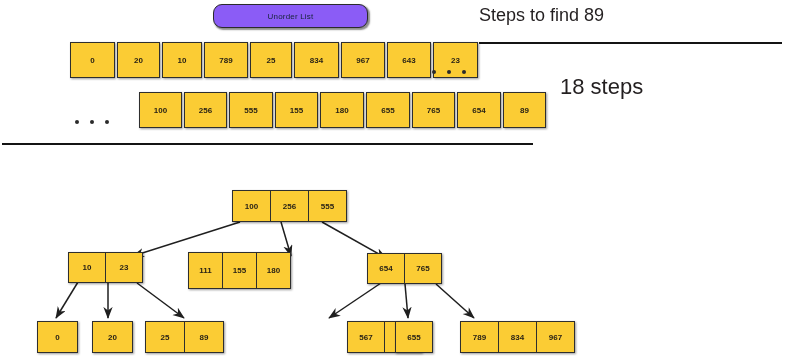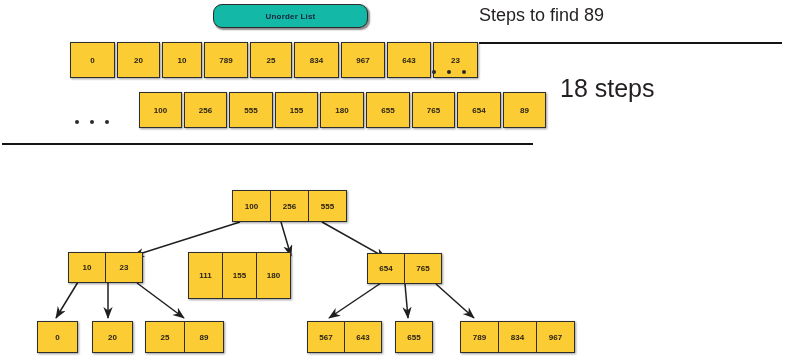--- a/index.html
+++ b/index.html
@@ -18,30 +18,30 @@
   #stage {
     position: absolute;
     left: 0; top: 0;
     width: 793px;
     height: 359px;
   }
 
   
   .pill {
     position: absolute;
-    background: #14b8a6;
+    background: #8b5cf6;
     border: 1px solid #2b2b2b;
     border-radius: 9px;
     box-shadow: 1.5px 1.5px 1.5px rgba(0,0,0,0.45);
     display: flex;
     align-items: center;
     justify-content: center;
     color: #16243a;
     font-size: 8px;
-    font-weight: bold;
+    font-weight: normal;
     letter-spacing: 0.2px;
     box-sizing: border-box;
   }
 
   
   .cellgroup {
     position: absolute;
     display: flex;
     box-sizing: border-box;
     filter: drop-shadow(1.5px 1.5px 1px rgba(0,0,0,0.40));
@@ -68,21 +68,21 @@
   
   .heading {
     position: absolute;
     font-size: 18px;
     font-weight: normal;
     color: #231f20;
     white-space: nowrap;
   }
   .steps {
     position: absolute;
-    font-size: 25px;
+    font-size: 22px;
     font-weight: normal;
     color: #231f20;
     white-space: nowrap;
   }
   .rule {
     position: absolute;
     background: #141414;
   }
   .dots {
     position: absolute;
@@ -187,21 +187,21 @@
     <div class="cell" style="width:39px;">100</div>
     <div class="cell" style="width:39px;">256</div>
     <div class="cell" style="width:39px;">555</div>
   </div>
 
   <div class="cellgroup" style="left:68px; top:252px; height:31px;">
     <div class="cell" style="width:38px;">10</div>
     <div class="cell" style="width:38px;">23</div>
   </div>
 
-  <div class="cellgroup" style="left:188px; top:252px; height:47px;">
+  <div class="cellgroup" style="left:188px; top:252px; height:37px;">
     <div class="cell" style="width:35px;">111</div>
     <div class="cell" style="width:35px;">155</div>
     <div class="cell" style="width:35px;">180</div>
   </div>
 
   <div class="cellgroup" style="left:367px; top:253px; height:31px;">
     <div class="cell" style="width:38px;">654</div>
     <div class="cell" style="width:38px;">765</div>
   </div>
 
@@ -212,21 +212,21 @@
   <div class="cellgroup" style="left:92px; top:321px; height:32px;">
     <div class="cell" style="width:41px;">20</div>
   </div>
 
   <div class="cellgroup" style="left:145px; top:321px; height:32px;">
     <div class="cell" style="width:40px;">25</div>
     <div class="cell" style="width:40px;">89</div>
   </div>
 
   <div class="cellgroup" style="left:307px; top:321px; height:32px;">
-    <div class="cell" style="width:38px;">567</div>
+    <div class="cell" style="width:38px;margin-left:40px;">567</div>
     <div class="cell" style="width:38px;">643</div>
   </div>
 
   <div class="cellgroup" style="left:395px; top:321px; height:32px;">
     <div class="cell" style="width:38px;">655</div>
   </div>
 
   <div class="cellgroup" style="left:460px; top:321px; height:32px;">
     <div class="cell" style="width:39px;">789</div>
     <div class="cell" style="width:39px;">834</div>

